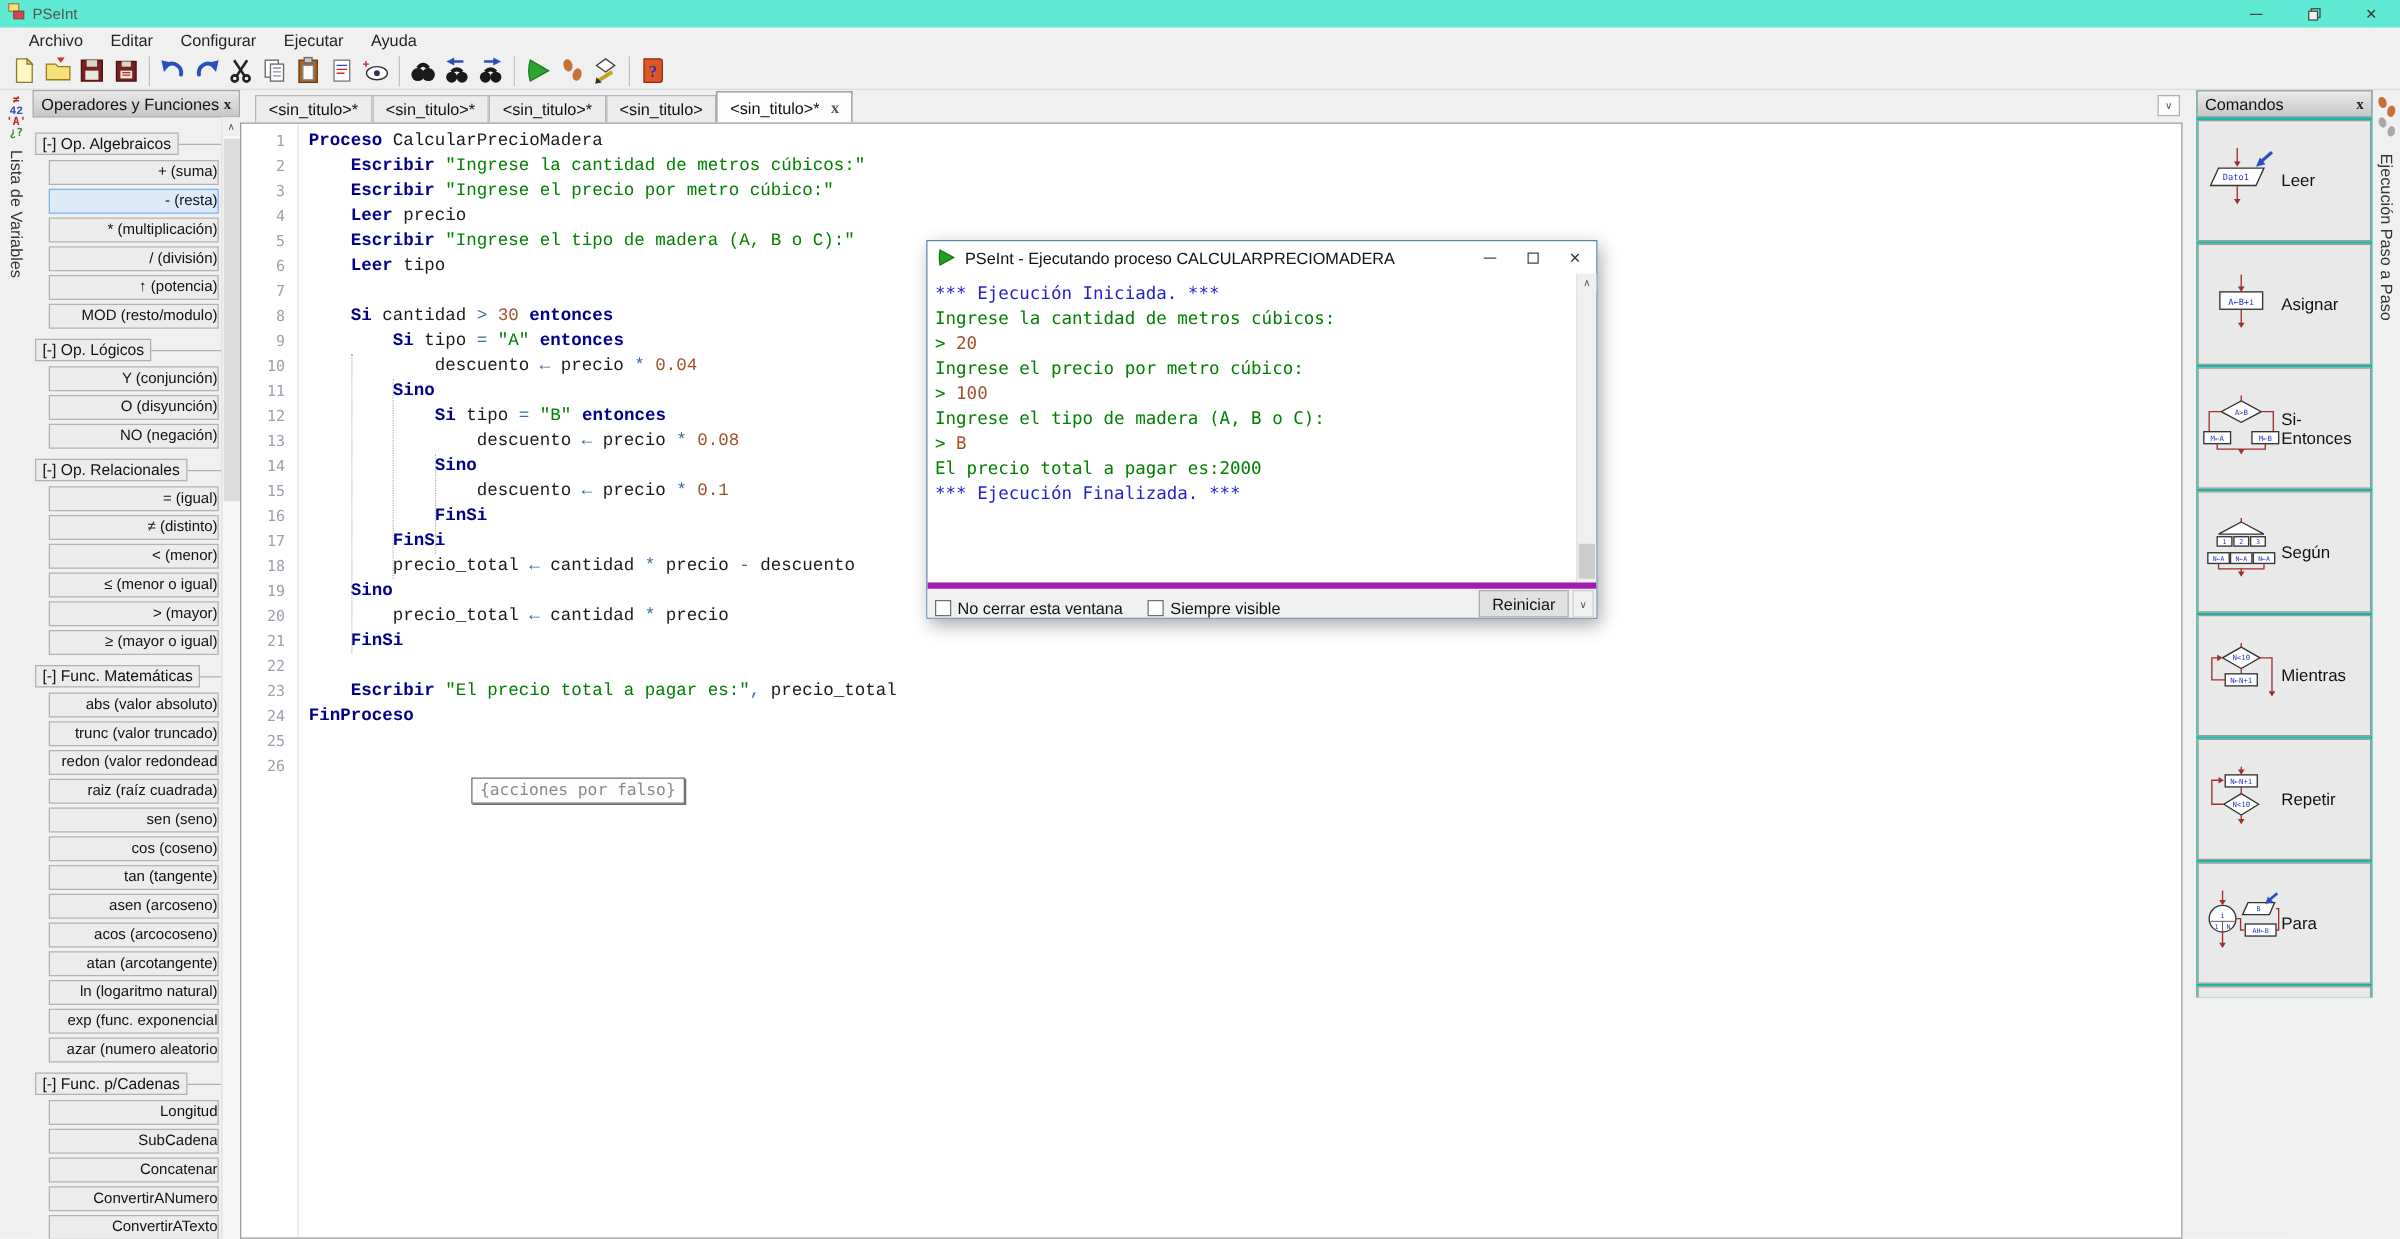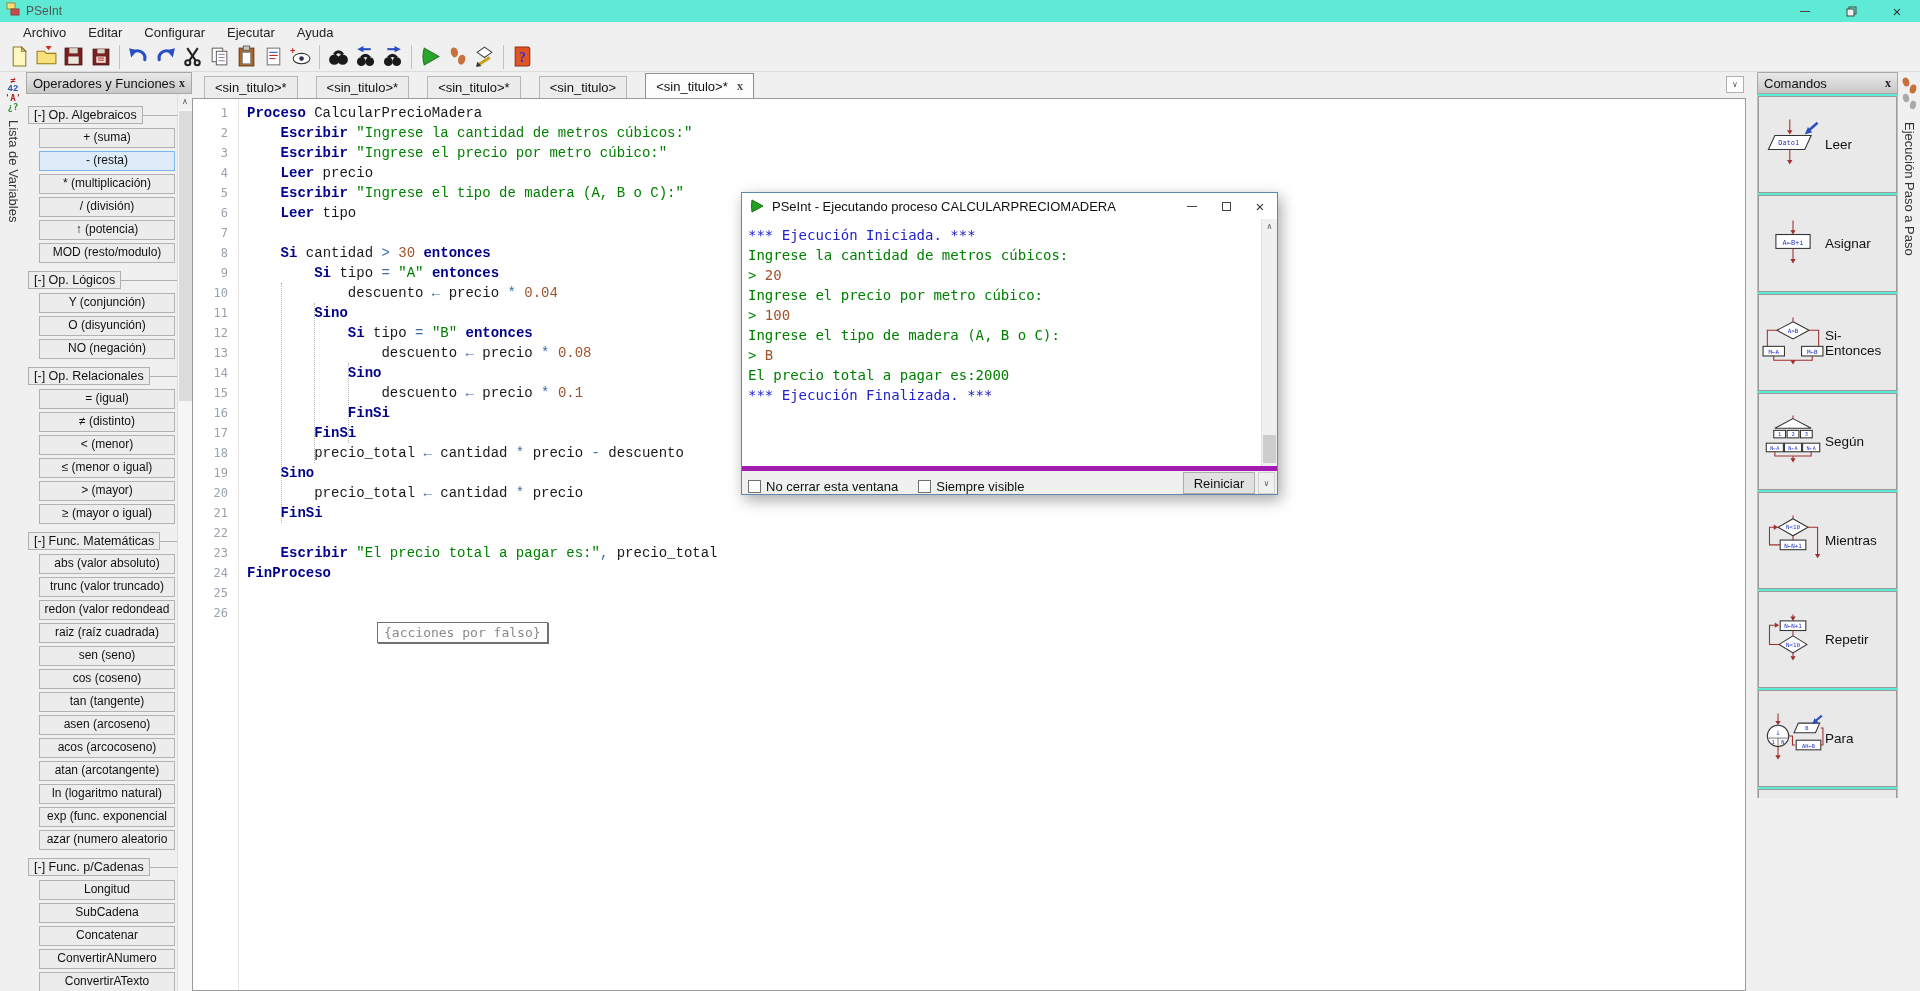--- a/index.html
+++ b/index.html
@@ -37,32 +37,32 @@
 
   
   .op-panel{position:absolute;left:26px;top:72px;width:166px;height:919px;background:#f0f0f0}
   .panel-header{height:22px;background:linear-gradient(#e9e9e9,#c7c7c7);border:1px solid #a8a8a8;
                 display:flex;align-items:center;padding:0 6px;font-size:13px;box-sizing:border-box}
   .panel-x{margin-left:auto;font-weight:bold;font-size:12px;color:#222;font-family:"Liberation Serif",serif}
   .op-body{position:absolute;left:0;top:22px;width:151px;bottom:0;padding-top:4px;box-sizing:border-box;overflow:hidden}
   .sec-h{display:flex;align-items:center;margin:8px 0 4px 2px}
   .sec-box{background:#ececec;border:1px solid #b0b0b0;font-size:12.5px;padding:1px 5px;white-space:nowrap}
   .sec-rule{flex:1;height:1px;background:#b0b0b0}
-  .op-btn{margin:0 2px 3px 13px;height:18px;line-height:17px;text-align:center;background:#ececec;
+  .op-btn{margin:0 2px 3px 13px;height:18px;line-height:17px;text-align:right;background:#ececec;
           border:1px solid #b2b2b2;font-size:12px;white-space:nowrap;overflow:hidden;box-sizing:content-box}
   .op-btn.sel{background:#dcebf7;border-color:#7eb4ea}
   .op-scroll{position:absolute;right:0;top:22px;width:15px;bottom:0;background:#f6f6f6;border-left:1px solid #dedede;box-sizing:border-box}
   .scroll-arrow{height:15px;display:flex;align-items:center;justify-content:center;font-size:8px;color:#555;background:#f0f0f0}
   .op-thumb{position:absolute;left:1px;top:17px;width:13px;height:290px;background:#dcdcdc}
 
   
   .tabbar{position:absolute;left:192px;top:72px;width:1554px;height:26px;display:flex;align-items:flex-end;
           padding-left:12px;box-sizing:border-box}
   .tab{height:22px;display:flex;align-items:center;padding:0 10px;font-size:13px;background:#ececec;
-       border:1px solid #b6b6b6;border-bottom:none;margin-right:18px;box-sizing:border-box}
+       border:1px solid #b6b6b6;border-bottom:none;margin-right:0;box-sizing:border-box}
   .tab.active{background:#fdfdfd;height:25px;border-color:#8f8f8f}
   .tab-close{margin-left:9px;font-family:"Liberation Serif",serif;font-weight:bold;color:#555;font-size:13px}
   .tab-chevron{position:absolute;right:14px;top:4px;width:18px;height:17px;background:#fdfdfd;border:1px solid #b0b0b0;
                display:flex;align-items:center;justify-content:center;font-size:8px;color:#555;box-sizing:border-box}
 
   
   .editor{position:absolute;left:192px;top:98px;width:1554px;height:893px;background:#fff;
           border:1px solid #9a9a9a;box-sizing:border-box;display:flex}
   .gutter{width:46px;padding-top:4px;text-align:right;box-sizing:border-box;border-right:1px solid #e4e4e4;flex:0 0 46px}
   .ln{height:20px;line-height:20px;padding-right:10px;font-family:"DejaVu Sans Mono",monospace;font-size:12px;color:#9aa2ad}
@@ -91,21 +91,21 @@
               display:flex;align-items:flex-end;padding:10px 2px 0 6px;box-sizing:border-box}
   .cb{display:flex;align-items:center;margin-right:20px}
   .cb-box{width:13px;height:13px;background:#fff;border:1px solid #707070;margin-right:5px;box-sizing:border-box}
   .cb-lbl{font-size:13px}
   .dlg-restart{margin-left:auto;width:72px;height:22px;background:#e1e1e1;border:1px solid #adadad;font-size:13px;
                display:flex;align-items:center;justify-content:center;box-sizing:border-box}
   .dlg-down{width:17px;height:22px;margin-left:3px;background:#f0f0f0;border:1px solid #d0d0d0;display:flex;
             align-items:center;justify-content:center;font-size:8px;color:#555;box-sizing:border-box}
 
   
-  .cmd-panel{position:absolute;left:1757px;top:72px;width:141px;height:726px;background:#5eead4}
+  .cmd-panel{position:absolute;left:1757px;top:72px;width:141px;height:726px;background:#14b8a6}
   .cmd-list{position:absolute;left:0;top:22px;right:0;bottom:0;overflow:hidden;padding-top:2px}
   .cmd{height:97px;margin:0 1px 2px 1px;background:#e9e9e9;border:1px solid #9a9a9a;display:flex;align-items:center;box-sizing:border-box}
   .cmd-ic{margin-left:3px;flex:0 0 62px}
   .cmd-ic svg{width:62px;height:50px}
   .cmd-lb{font-size:13.5px;margin-left:1px}
 
   
   .right-strip{position:absolute;left:1898px;top:72px;width:22px;height:919px;display:flex;flex-direction:column;
                align-items:center;padding-top:4px;box-sizing:border-box}
   .rs-label{margin-top:6px;writing-mode:vertical-rl;font-size:13px;color:#333}

